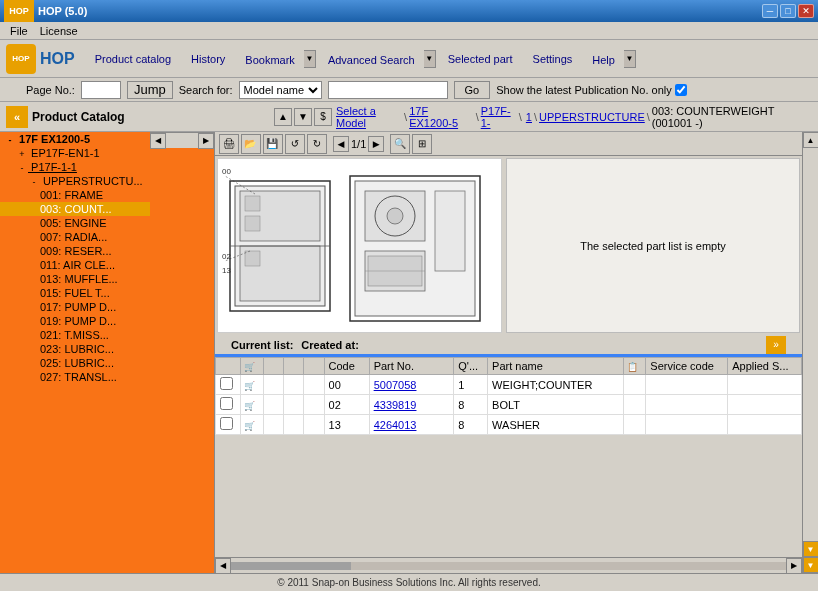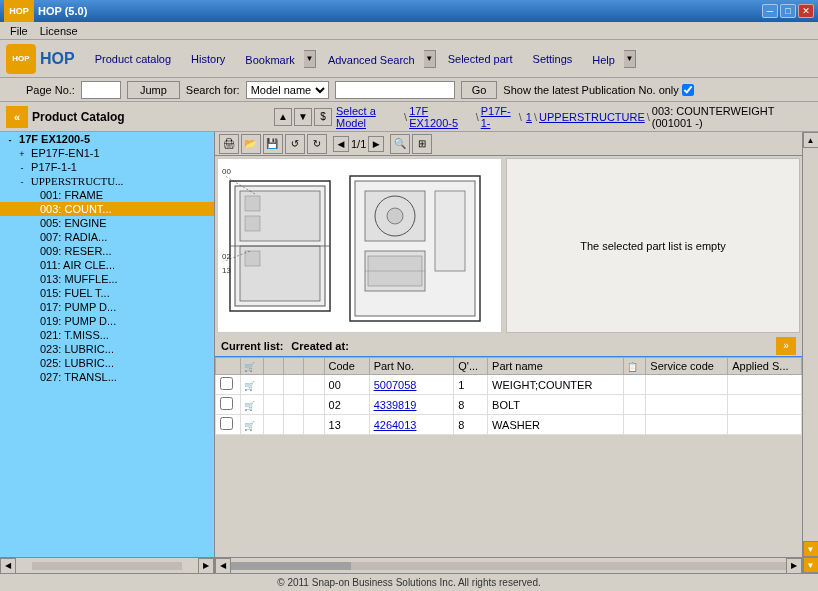--- a/index.html
+++ b/index.html
@@ -85,24 +85,24 @@
       height: 24px;
       display: flex;
       align-items: center;
       padding: 2px 6px;
       gap: 6px;
       border-bottom: 1px solid #a0a0a0;
     }
     .search-label { font-size: 11px; margin-left: 20px; }
     .page-input { width: 40px; height: 18px; border: 1px solid #888; background: white; font-size: 11px; padding: 0 2px; }
     .jump-btn {
-      height: 18px; padding: 0 12px;
-      background: #d4d0c8;
-      border: 1px solid #888;
-      font-size: 11px; cursor: pointer;
+      height: 18px; padding: 0 6px;
+      background: #d4d0c8;
+      border: 1px solid #888;
+      font-size: 13px; cursor: pointer;
     }
     .search-for-label { font-size: 11px; }
     .search-select {
       height: 18px;
       border: 1px solid #888;
       background: white;
       font-size: 11px;
     }
     .search-input { width: 120px; height: 18px; border: 1px solid #888; background: white; font-size: 11px; padding: 0 2px; }
     .go-btn {
@@ -146,24 +146,24 @@
       width: 18px; height: 18px;
       background: #d4d0c8;
       border: 1px solid #888;
       display: flex; align-items: center; justify-content: center;
       font-size: 10px; cursor: pointer;
     }
 
     
     #left-panel {
       width: 215px;
-      background: #7dd3fc;
+      background: #f97316;
       border-right: 1px solid #888;
       display: flex;
-      flex-direction: column;
+      flex-direction: row;
       overflow: hidden;
     }
     #tree-container {
       flex: 1;
       overflow-y: auto;
       overflow-x: hidden;
       font-size: 11px;
     }
     .tree-item {
       padding: 1px 2px;
@@ -232,23 +232,23 @@
       overflow: hidden;
       display: flex; align-items: center; justify-content: center;
     }
 
     
     #current-list-bar {
       height: 22px;
       background: #d4d0c8;
       display: flex;
       align-items: center;
-      padding: 0 6px;
+      padding: 0 16px;
       gap: 8px;
-      border-bottom: 1px solid #3b82f6;
+      border-bottom: 3px solid #3b82f6;
     }
     .current-list-label { font-size: 11px; font-weight: bold; }
     .created-at-label { font-size: 11px; font-weight: bold; }
     .expand-btn {
       margin-left: auto;
       width: 20px; height: 18px;
       background: #e8a000;
       border: none;
       color: white;
       cursor: pointer;
@@ -456,25 +456,25 @@
     <div id="left-panel">
       <div id="tree-container">
         <div class="tree-item" style="font-weight:bold; padding-left:4px;">
           <span class="tree-toggle">-</span>
           <span>17F EX1200-5</span>
         </div>
         <div class="tree-item" style="padding-left:16px;">
           <span class="tree-toggle">+</span>
           EP17F-EN1-1
         </div>
-        <div class="tree-item" style="padding-left:16px;">
+        <div class="tree-item" style="padding-left:16px;text-decoration:underline;">
           <span class="tree-toggle">-</span>
           P17F-1-1
         </div>
-        <div class="tree-item" style="padding-left:16px;font-family:Liberation Serif, serif;">
+        <div class="tree-item" style="padding-left:28px;">
           <span class="tree-toggle">-</span>
           UPPERSTRUCTU...
         </div>
         <div class="tree-item" style="padding-left:40px;">001: FRAME</div>
         <div class="tree-item selected" style="padding-left:40px;">003: COUNT...</div>
         <div class="tree-item" style="padding-left:40px;">005: ENGINE</div>
         <div class="tree-item" style="padding-left:40px;">007: RADIA...</div>
         <div class="tree-item" style="padding-left:40px;">009: RESER...</div>
         <div class="tree-item" style="padding-left:40px;">011: AIR CLE...</div>
         <div class="tree-item" style="padding-left:40px;">013: MUFFLE...</div>

